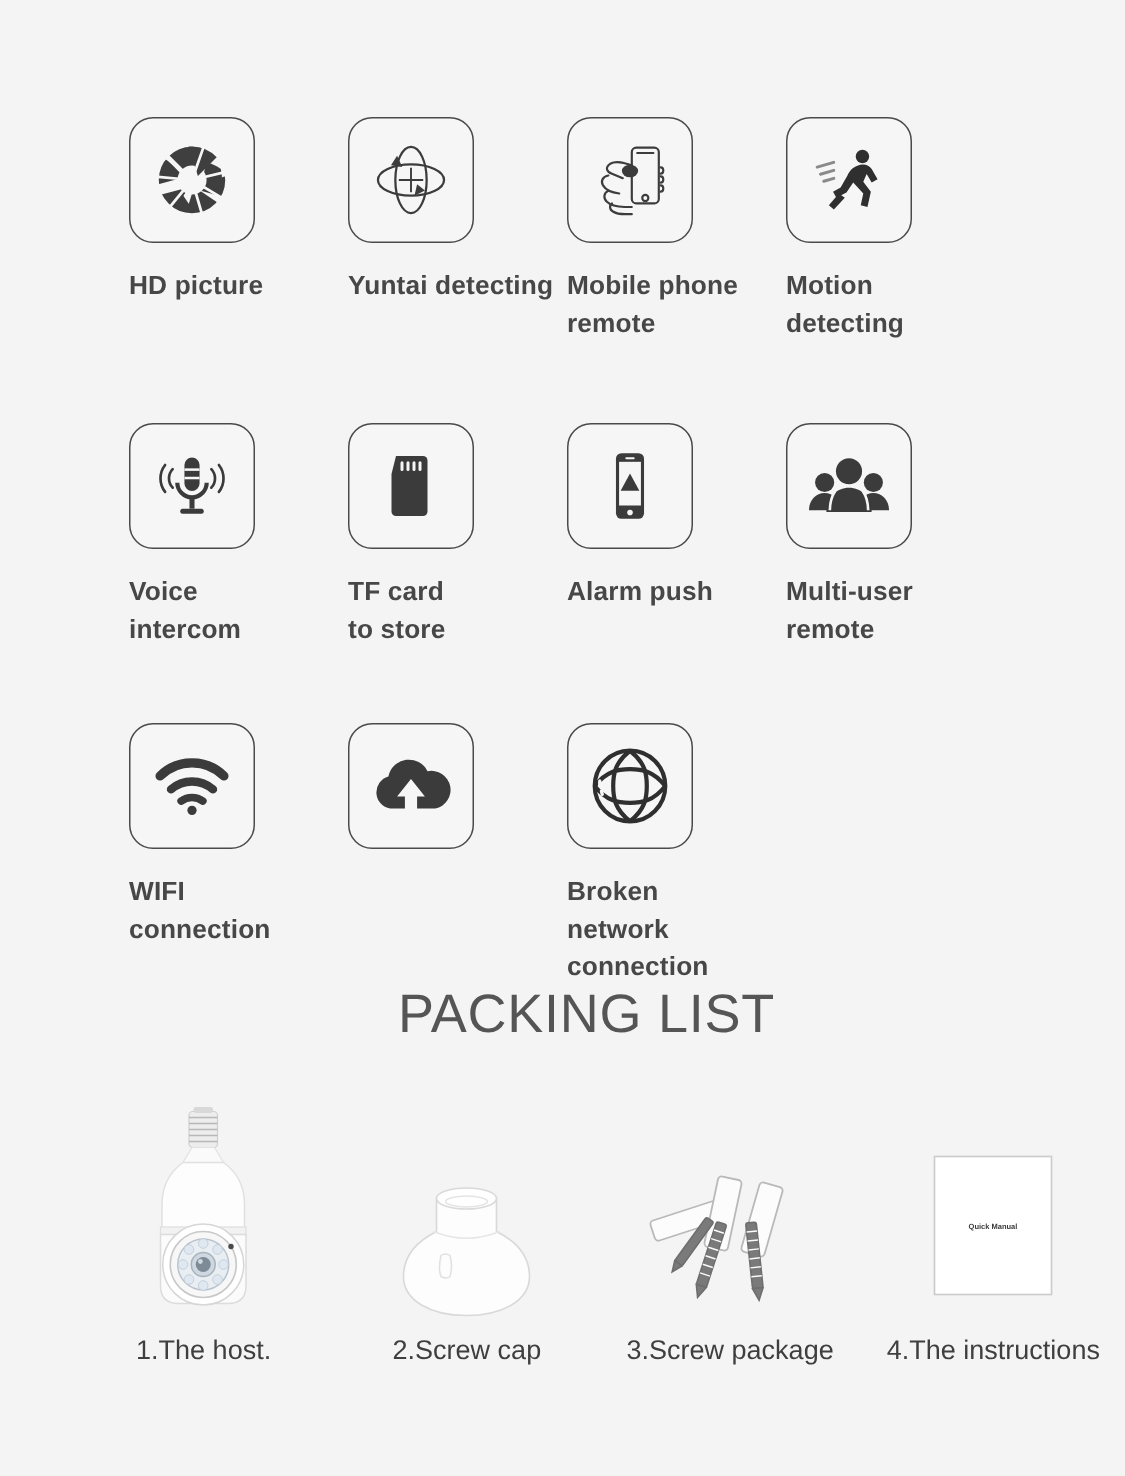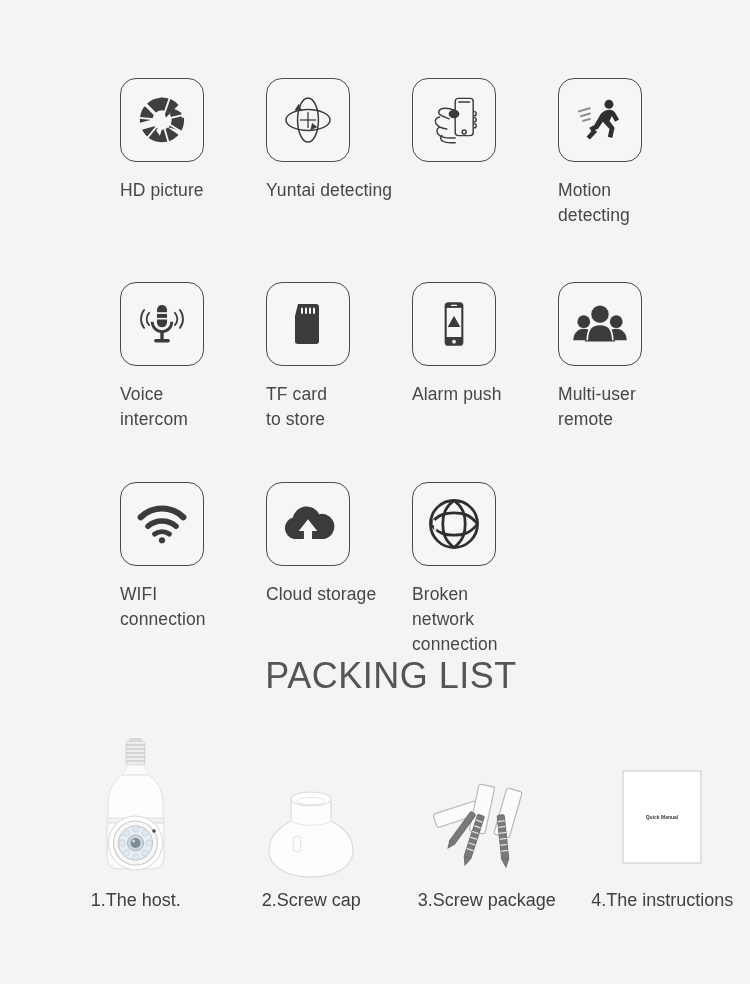--- a/index.html
+++ b/index.html
@@ -21,21 +21,22 @@
     position: absolute;
     left: 0;
     top: 0;
     width: 750px;
     padding-top: 78px;
   }
   .feature-row {
     display: flex;
     width: 750px;
     box-sizing: border-box;
-    padding-left: 120px;
+    padding-left: 86px;
+    font-weight: bold;
   }
   .feature-cell {
     width: 146px;
     box-sizing: border-box;
   }
   .icon-box {
     width: 84px;
     height: 84px;
     border: 1.6px solid #4a4a4a;
     border-radius: 16px;
@@ -176,20 +177,22 @@
               <path d="M26 62 c-5 2 -6 8 -2 12 4 4 12 6 20 6 h8"></path>
               <path d="M30 76 c-3 2 -3 7 1 9 3 2 9 3 14 3 h7"></path>
               <path d="M84 36 c4 0 4 7 0 7"></path>
               <path d="M84 46 c4 0 4 7 0 7"></path>
               <path d="M84 56 c4 0 4 7 0 7"></path>
             </g>
             <ellipse cx="50" cy="40" rx="9" ry="7" fill="#3c3c3c"></ellipse>
           </svg>
         </span>
       </div>
+      <div class="feature-label">Mobile phone
+remote</div>
     </div>
 
     <div class="feature-cell">
       <div class="icon-box">
         <span>
           <svg width="56" height="56" viewBox="0 0 100 100">
             <g fill="#8a8a8a">
               <rect x="10" y="30" width="24" height="3.6" rx="1.8" transform="rotate(-16 22 32)"></rect>
               <rect x="14" y="39" width="20" height="3.6" rx="1.8" transform="rotate(-16 24 41)"></rect>
               <rect x="18" y="48" width="16" height="3.6" rx="1.8" transform="rotate(-16 26 50)"></rect>
@@ -319,21 +322,20 @@
 
     <div class="feature-cell">
       <div class="icon-box">
         <span>
           <svg width="58" height="58" viewBox="0 0 100 100">
             <path d="M26 76 a19 19 0 0 1 -2 -37 a24 24 0 0 1 45 -6 a18 18 0 0 1 9 43 z" fill="#3b3b3b"></path>
             <path d="M50 42 L66 62 H57 V82 H43 V62 H34 Z" fill="#f6f6f6"></path>
           </svg>
         </span>
       </div>
-      <div class="feature-label">Cloud storage</div>
     </div>
 
     <div class="feature-cell">
       <div class="icon-box">
         <span>
           <svg width="56" height="56" viewBox="0 0 100 100">
             <g fill="none" stroke="#2f2f2f" stroke-width="5">
               <circle cx="50" cy="50" r="42"></circle>
               <path d="M50 8 C32 22 30 36 30 50 c0 14 2 28 20 42"></path>
               <path d="M50 8 C68 22 70 36 70 50 c0 14 -2 28 -20 42"></path>

